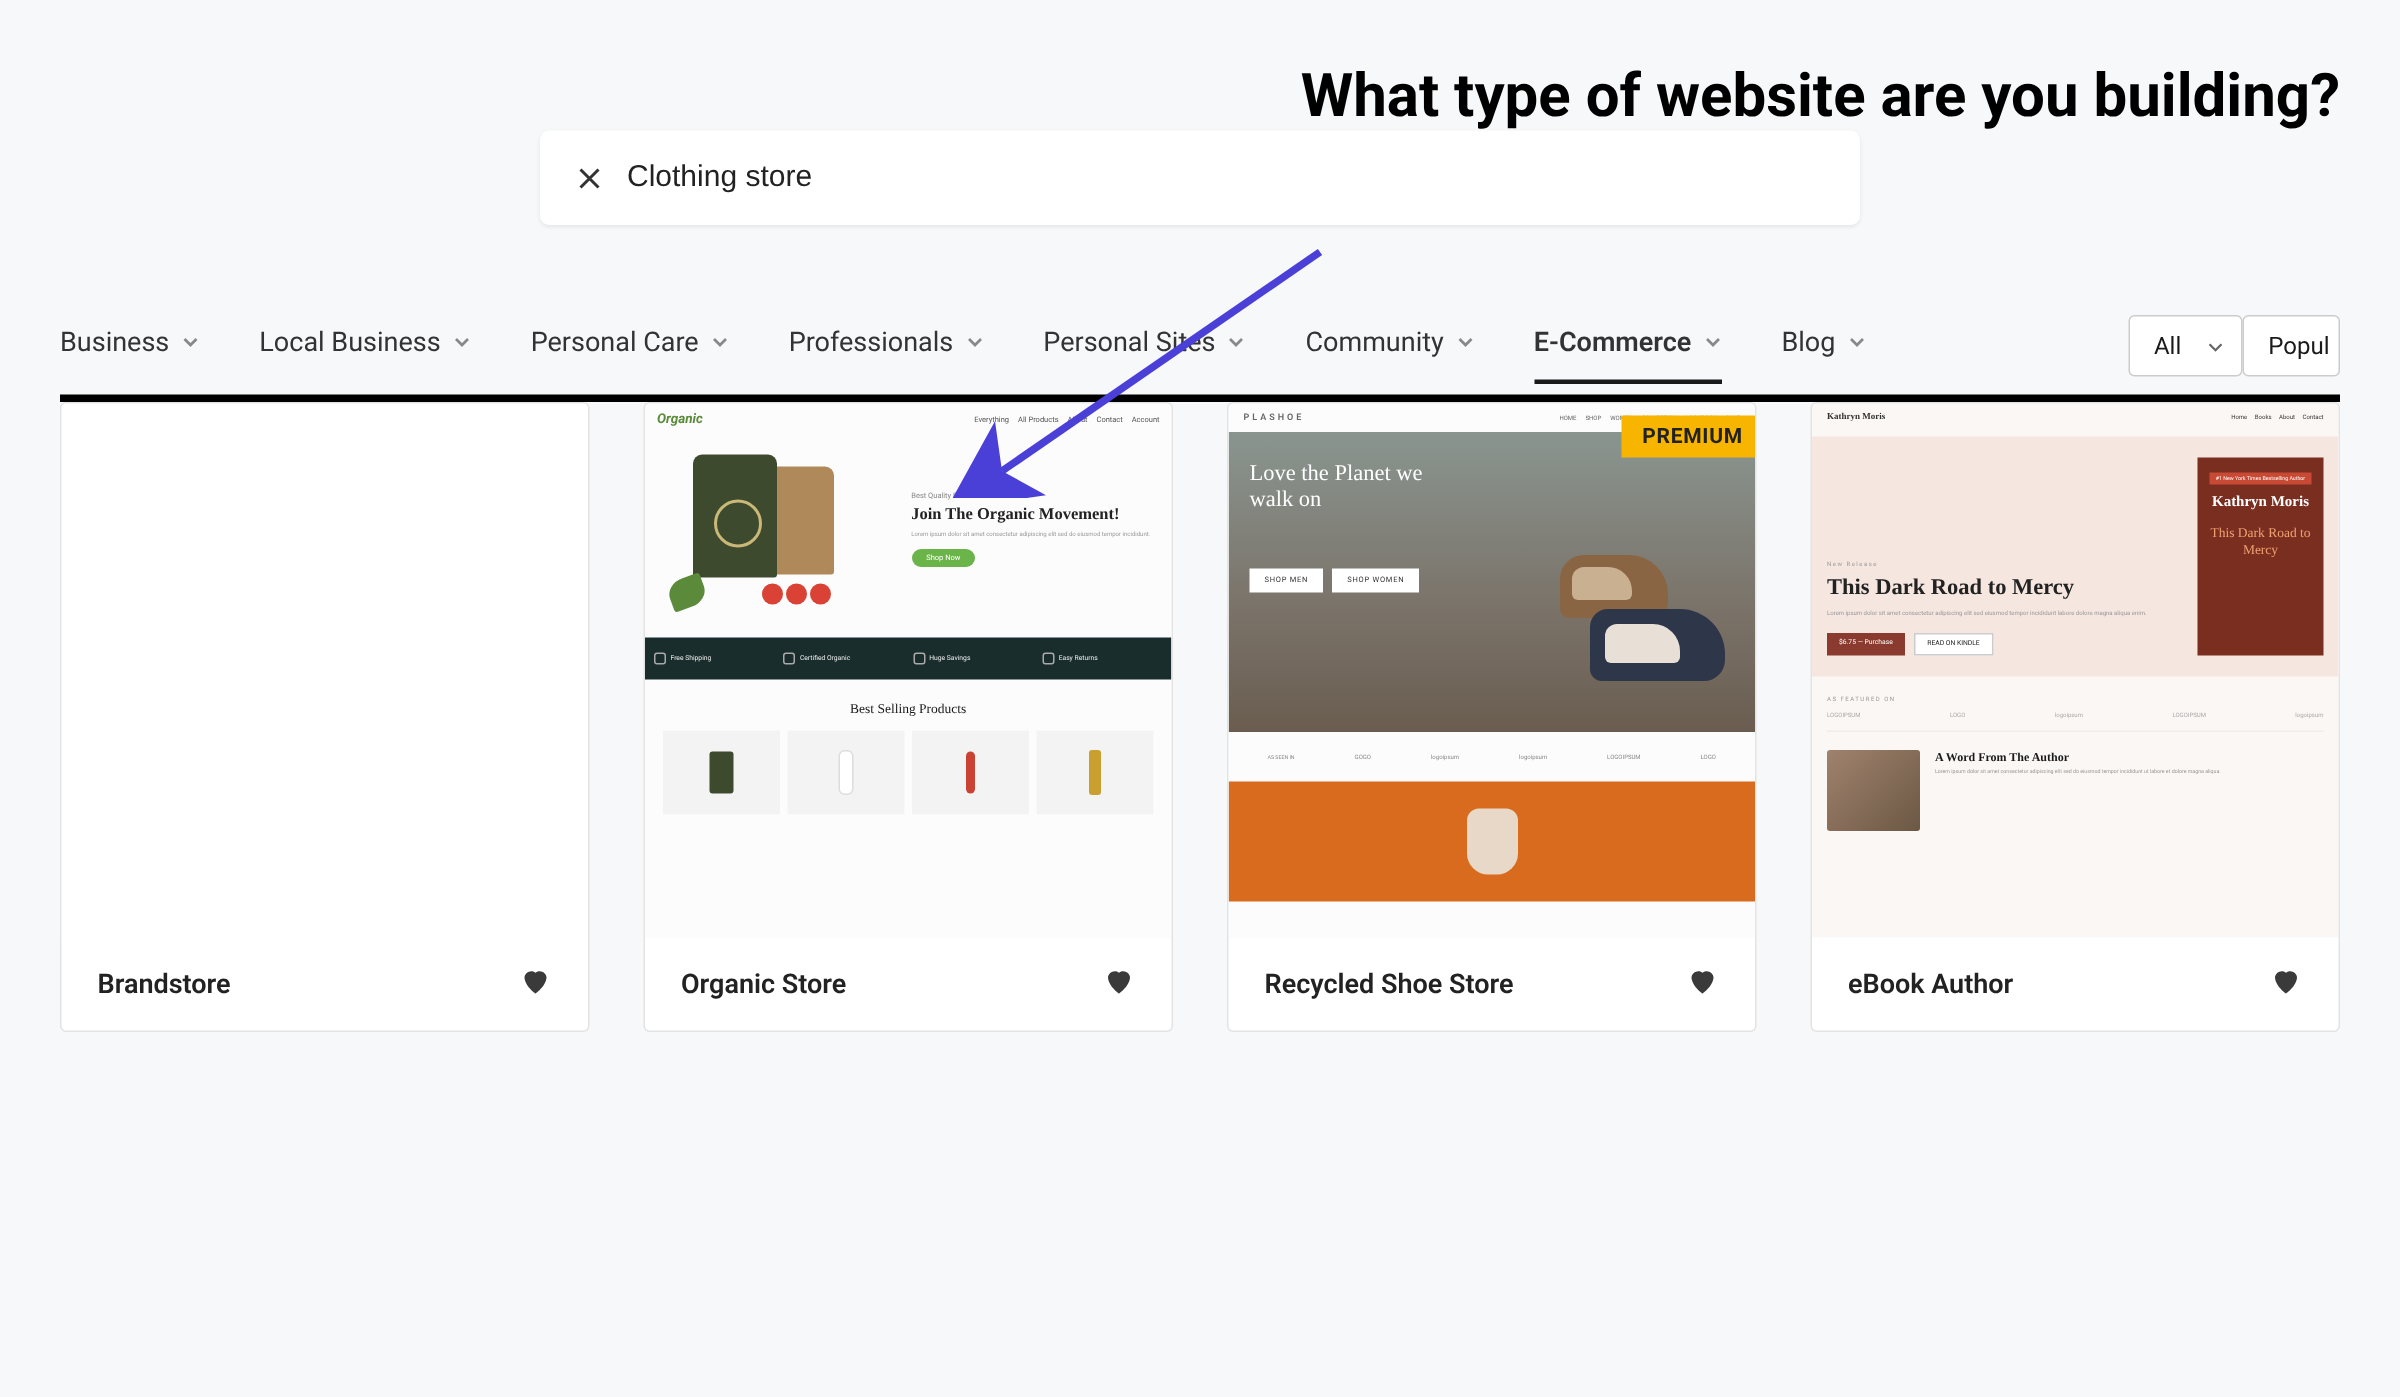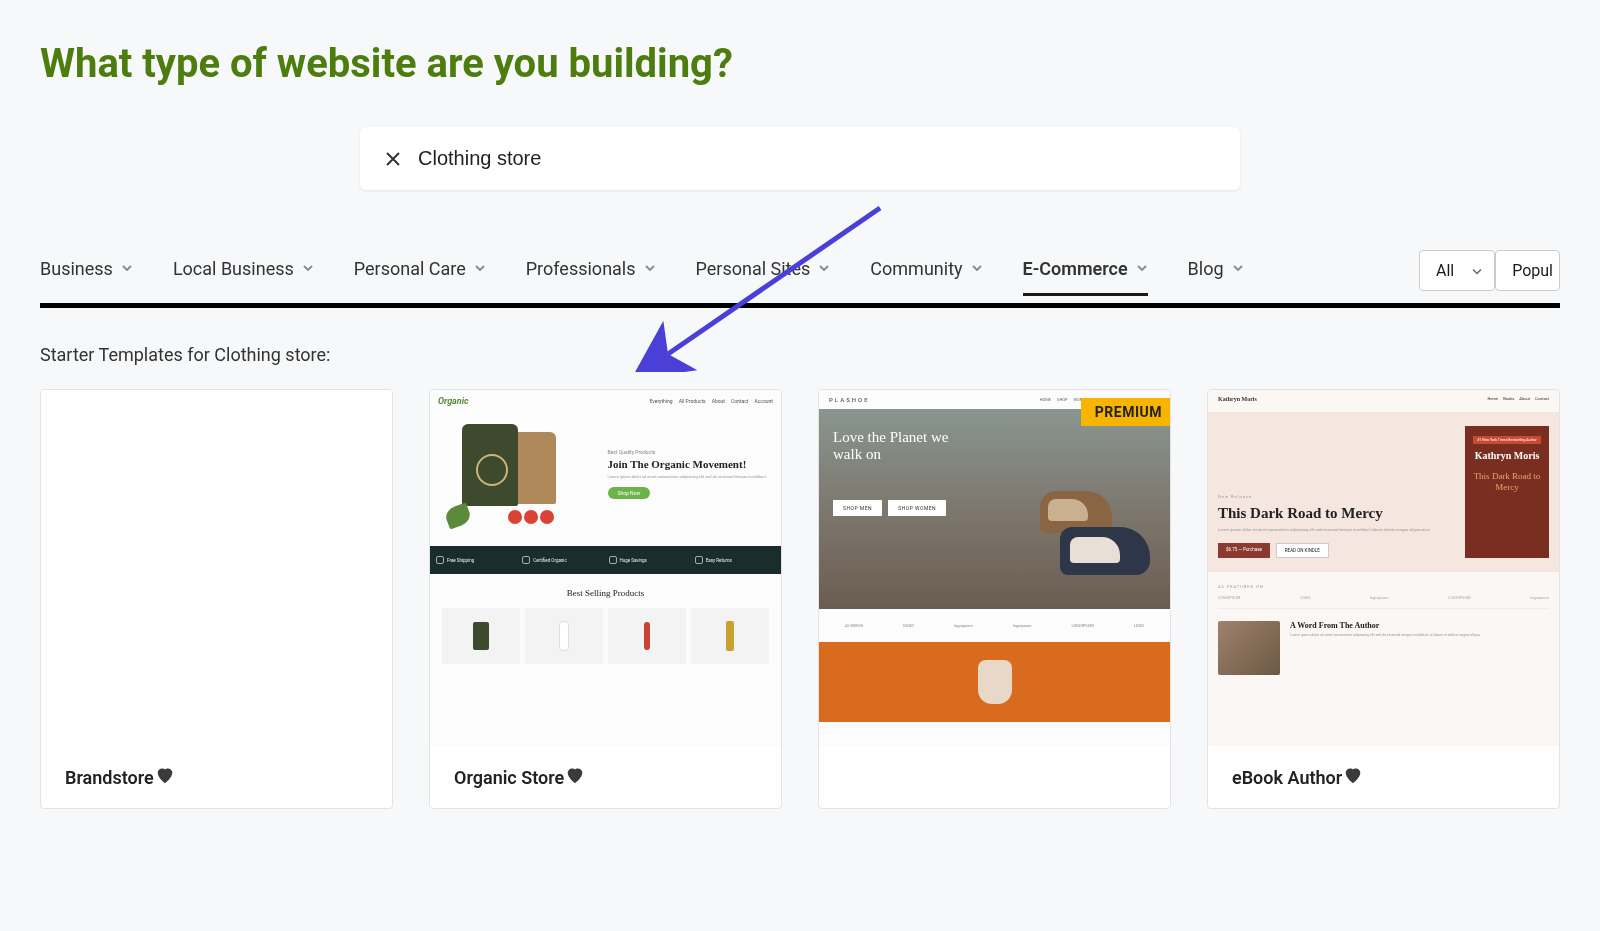--- a/index.html
+++ b/index.html
@@ -1,37 +1,37 @@
 <!DOCTYPE html>
 <html><head>
 <meta charset="utf-8">
 <style>
 * { margin: 0; padding: 0; box-sizing: border-box; }
 body { font-family: -apple-system, BlinkMacSystemFont, "Segoe UI", Roboto, sans-serif; background: #f7f8f9; color: #1a1a1a; width: 1600px; }
 .container { padding: 40px 40px 20px 40px; }
-.page-title { font-size: 40px; font-weight: 700; text-align: left; margin-bottom: 40px; color: #4d7c0f; }
+.page-title { font-size: 40px; font-weight: 700; text-align: right; color: #000000; }
 .search-wrap { display: flex; justify-content: center; margin-bottom: 60px; }
 .search-box { width: 880px; background: #fff; border-radius: 6px; box-shadow: 0 1px 3px rgba(0,0,0,0.08); display: flex; align-items: center; padding: 20px 24px; }
 .search-clear { cursor: pointer; display: inline-flex; margin-right: 16px; color: #333; }
 .search-input { border: none; outline: none; font-size: 20px; flex: 1; background: transparent; color: #222; }
 .cat-row { display: flex; align-items: center; gap: 8px; border-bottom: 5px solid #000000; padding-bottom: 0; position: relative; }
 .cat-list { display: flex; gap: 40px; flex: 1; }
 .cat-item { display: flex; align-items: center; gap: 8px; font-size: 18px; color: #333; cursor: pointer; padding-bottom: 14px; border-bottom: 3px solid transparent; white-space: nowrap; }
 .cat-item.active { border-bottom-color: #1a1a1a; font-weight: 600; }
 .chevron { width: 12px; height: 12px; display: inline-block; }
 .chevron svg { display: block; }
 .filter-group { display: flex; margin-left: auto; padding-bottom: 12px; }
 .dropdown { border: 1px solid #ccc; border-radius: 4px; padding: 10px 40px 10px 16px; font-size: 16px; background: #fff; cursor: pointer; position: relative; white-space: nowrap; }
 .dropdown .chev { position: absolute; right: 12px; top: 50%; transform: translateY(-50%); }
 .dropdown.cut { padding-right: 6px; }
 .section-label { font-size: 18px; color: #333; margin-top: 36px; margin-bottom: 24px; }
 .grid { display: flex; gap: 36px; }
 .card { width: 357px; background: #fff; border: 1px solid #e3e3e3; border-radius: 4px; overflow: hidden; cursor: pointer; position: relative; }
 .card-preview { height: 356px; background: #fcfcfc; position: relative; overflow: hidden; }
-.card-footer { display: flex; align-items: center; justify-content: flex-start; padding: 18px 24px; }
+.card-footer { display: flex; align-items: center; justify-content: space-between; padding: 18px 24px; }
 .card-title { font-size: 18px; font-weight: 600; color: #222; }
 .heart { color: #3a3a3a; cursor: pointer; }
 .premium-badge { position: absolute; top: 8px; right: -6px; background: #f7b500; color: #222; font-weight: 700; font-size: 14px; padding: 6px 14px; z-index: 5; letter-spacing: 0.5px; }
 .arrow-annotation { position: absolute; z-index: 100; pointer-events: none; }
 
 
 .organic { padding: 6px 8px 0; }
 .organic-nav { display: flex; align-items: center; justify-content: space-between; font-size: 5px; color: #555; margin-bottom: 8px; }
 .organic-logo { color: #5a8a3a; font-weight: 700; font-size: 9px; font-style: italic; }
 .organic-menu { display: flex; gap: 6px; font-size: 5px; }
@@ -205,21 +205,20 @@
                 <path d="M1 3 L5 7 L9 3" stroke="#666" stroke-width="1.5" fill="none"></path>
               </svg></span>
         </div>
         <div class="dropdown cut">
           <span>Popul</span>
         </div>
       </div>
     </div>
   </div>
 
-  <div class="section-label">Starter Templates for Clothing store:</div>
 
   <div class="grid">
 
     <div class="card">
       <div class="card-preview brandstore-preview"></div>
       <div class="card-footer">
         <span class="card-title">Brandstore</span>
         <span class="heart"><svg width="22" height="22" viewBox="0 0 24 24">
               <path d="M12 21s-8-5.5-8-12a5 5 0 0 1 8-3 5 5 0 0 1 8 3c0 6.5-8 12-8 12z" fill="#3a3a3a"></path>
             </svg></span>
@@ -334,20 +333,26 @@
               <span>LOGOIPSUM</span>
               <span>LOGO</span>
             </div>
           <div class="shoe-bottom">
             <div class="shoe-pic">
                 <div style="width:34px;height:44px;background:#e8d8c8;border-radius:8px 8px 14px 14px;"></div>
               </div>
           </div>
         </div>
       </div>
+      <div class="card-footer">
+        <span class="card-title">Recycled Shoe Store</span>
+        <span class="heart"><svg width="22" height="22" viewBox="0 0 24 24">
+              <path d="M12 21s-8-5.5-8-12a5 5 0 0 1 8-3 5 5 0 0 1 8 3c0 6.5-8 12-8 12z" fill="#3a3a3a"></path>
+            </svg></span>
+      </div>
     </div>
 
     <div class="card">
       <div class="card-preview">
         <div class="ebook">
           <div class="ebook-nav">
             <span class="ebook-brand">Kathryn Moris</span>
             <span class="ebook-menu" id="ebook-menu">
                 <span>Home</span>
                 <span>Books</span>

